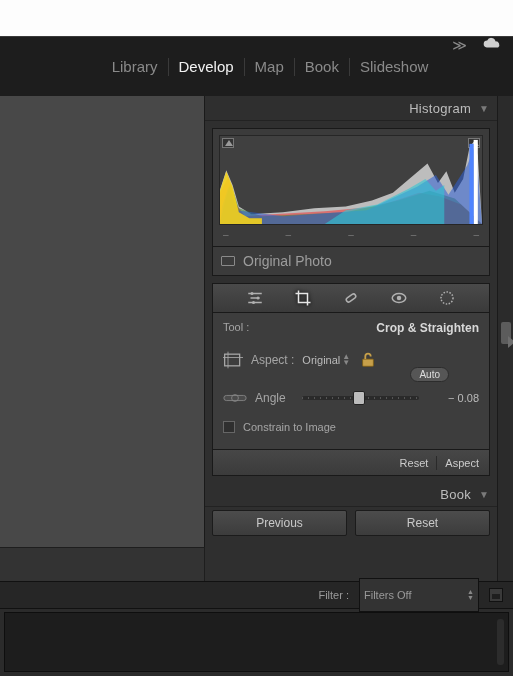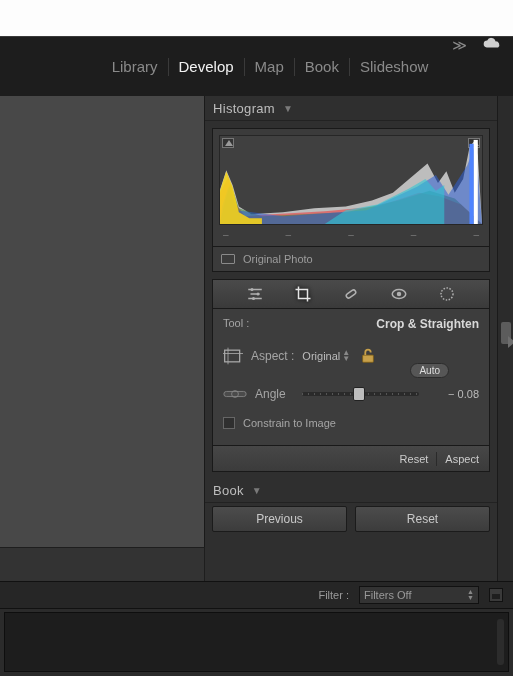--- a/index.html
+++ b/index.html
@@ -98,20 +98,21 @@
     width: 0; height: 0;
     border-top: 6px solid transparent;
     border-bottom: 6px solid transparent;
     border-left: 7px solid #6e6e6e;
   }
 
   .panel-header {
     height: 22px;
     display: flex;
     align-items: center;
+    justify-content: flex-end;
     padding: 12px 8px;
     gap: 8px;
     background: #2f2f2f;
     border-bottom: 1px solid #222;
   }
   .panel-header .title { color: #bdbdbd; font-size: 13px; letter-spacing: .3px; }
   .panel-header .tri { color: #7a7a7a; font-size: 10px; }
 
   .histo-box {
     margin: 7px 7px 0 7px;
@@ -146,21 +147,21 @@
   }
 
   .meta-row {
     margin: 0 7px;
     border: 1px solid #191919;
     border-top: none;
     padding: 6px 8px;
     display: flex; align-items: center; gap: 8px;
     color: #9c9c9c;
     background: #3b3b3b;
-    font-size: 11px;
+    font-size: 14px;
   }
   .meta-icon { width: 14px; height: 10px; border: 1px solid #8a8a8a; border-radius: 1px; }
 
   .toolstrip {
     margin: 7px 7px 0 7px;
     border: 1px solid #191919;
     background: linear-gradient(#4a4a4a,#3a3a3a);
     height: 30px;
     display: flex; align-items: center; justify-content: center; gap: 26px;
   }
@@ -240,21 +241,21 @@
   
   .bottom-bar {
     position:absolute; left:0; right:0; top: 581px; height: 28px;
     background:#262626; border-top:1px solid #111; border-bottom:1px solid #111;
     display:flex; align-items:center; justify-content:flex-end;
     padding-right:10px; gap:10px; color:#9a9a9a; font-size:11px;
   }
   .filter-select {
     background:#333; border:1px solid #111; height:18px; width:120px;
     display:flex; align-items:center; justify-content:space-between;
-    padding:0 4px; color:#9a9a9a; font-size:11px;
+    padding:16px 4px; color:#9a9a9a; font-size:11px;
   }
   .filter-select .arrows { font-size:7px; line-height:6px; color:#888; display:flex; flex-direction:column; }
   .tiny-switch { width:14px; height:14px; border:1px solid #111; background:#3a3a3a; position:relative; }
   .tiny-switch::after{ content:""; position:absolute; left:2px; right:2px; bottom:2px; height:5px; background:#1e1e1e; }
 
   
   .filmstrip {
     position:absolute; left:4px; right:4px; top:612px; bottom:4px;
     background:#1d1d1d; border:1px solid #0e0e0e;
   }

